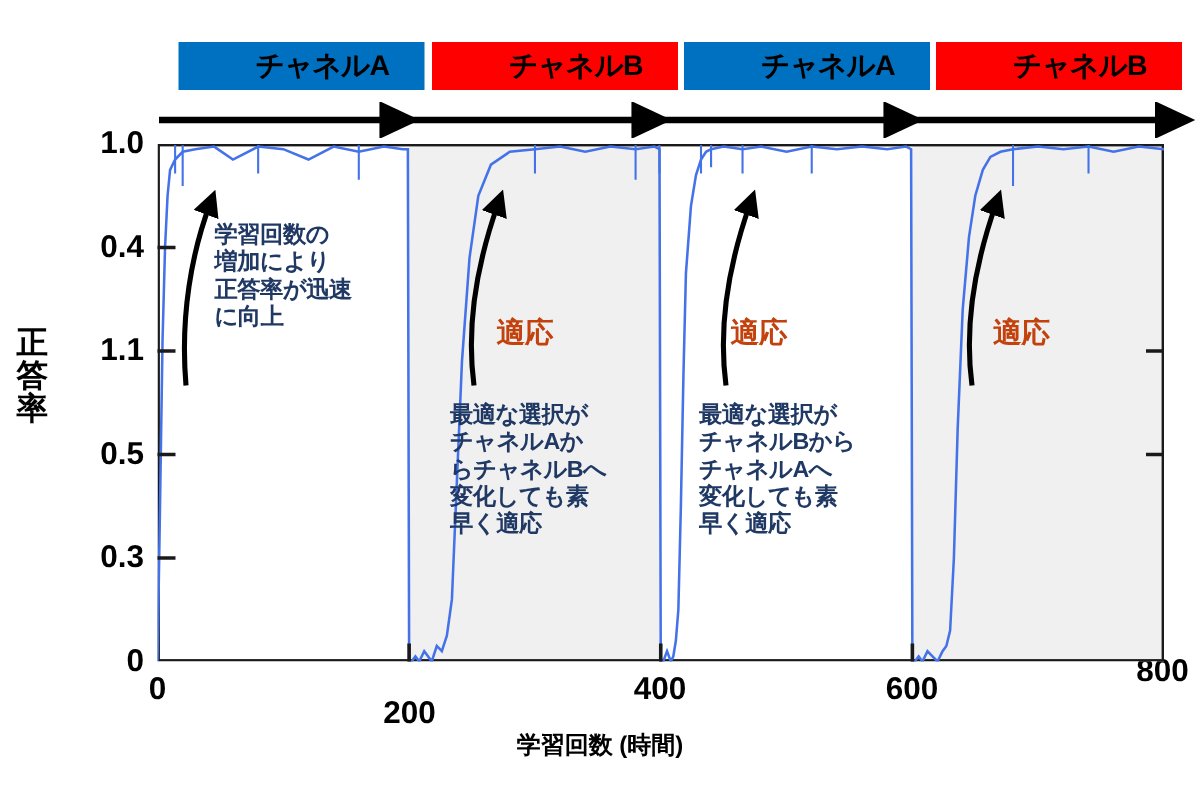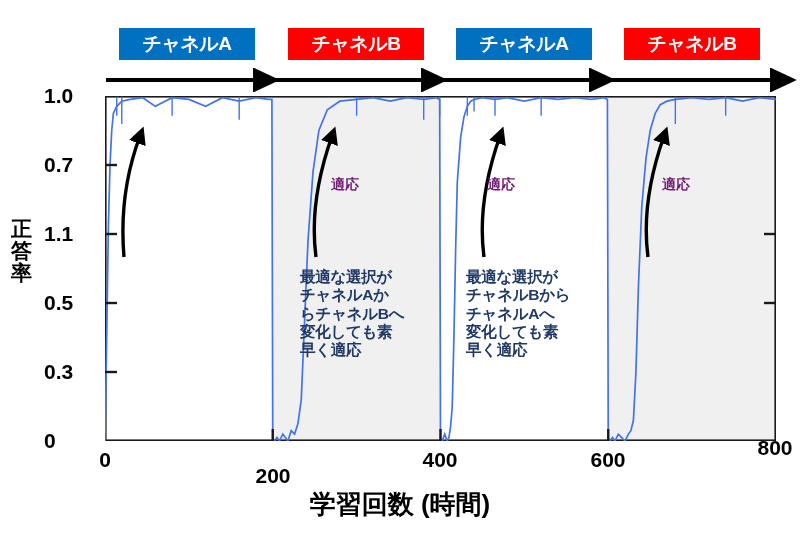--- a/index.html
+++ b/index.html
@@ -28,41 +28,42 @@
     top: 28px;
     height: 34px;
   }
   .phase-chip {
     position: absolute;
     top: 0;
     height: 32px;
     display: flex;
     align-items: center;
     justify-content: center;
-    color: #ffffff;
+    color: #000000;
     font-weight: bold;
     font-size: 19px;
     letter-spacing: -0.5px;
     white-space: nowrap;
+    padding-left: 28px;
   }
   .phase-arrow-row {
     position: absolute;
     top: 0;
     height: 22px;
   }
 
   
   .ytick, .xtick {
     position: absolute;
     font-size: 21px;
     font-weight: bold;
     color: #000000;
     white-space: nowrap;
   }
-  .ytick { }
+  .ytick { text-align: right; }
   .xtick { text-align: center; }
 
   #ylabel {
     position: absolute;
     left: 2px;
     top: 0;
     width: 40px;
     font-size: 21px;
     font-weight: bold;
     color: #000000;
@@ -73,42 +74,43 @@
   #ylabel span {
     display: block;
   }
 
   #xlabel {
     position: absolute;
     left: 0;
     width: 800px;
     top: 487px;
     text-align: center;
-    font-size: 26px;
+    font-size: 16px;
     font-weight: bold;
     color: #000000;
   }
 
   
   .annot {
     position: absolute;
     color: #1F3864;
     font-weight: bold;
     font-size: 15.5px;
     line-height: 1.18;
     white-space: pre-line;
     letter-spacing: -0.3px;
   }
   .annot-black {
     position: absolute;
-    color: #701a75;
-    font-weight: bold;
-    font-size: 14px;
+    color: #c2410c;
+    font-weight: bold;
+    font-size: 19px;
     white-space: nowrap;
     letter-spacing: 0px;
+    margin-top: 33px;
   }
 </style>
 </head>
 <body>
 
 <div id="figure">
 
   <div class="phase-band">
     <div class="phase-chip" style="left:119px; width:136px; background:#0070C0;">
       <span>チャネルA</span>
@@ -138,21 +140,21 @@
     </g>
   </svg>
 
   <div id="ylabel" style="top:218px;">
     <span>正</span>
     <span>答</span>
     <span>率</span>
   </div>
 
   <div class="ytick" style="left:44px; top:84px; width:52px;">1.0</div>
-  <div class="ytick" style="left:44px; top:153px; width:52px;">0.7</div>
+  <div class="ytick" style="left:44px; top:153px; width:52px;">0.4</div>
   <div class="ytick" style="left:44px; top:222px; width:52px;">1.1</div>
   <div class="ytick" style="left:44px; top:291px; width:52px;">0.5</div>
   <div class="ytick" style="left:44px; top:360px; width:52px;">0.3</div>
   <div class="ytick" style="left:44px; top:429px; width:52px;">0</div>
 
   <div class="xtick" style="left:80px; top:448px; width:50px;">0</div>
   <div class="xtick" style="left:248px; top:464px; width:50px;">200</div>
   <div class="xtick" style="left:415px; top:448px; width:50px;">400</div>
   <div class="xtick" style="left:583px; top:448px; width:50px;text-align:center;">600</div>
   <div class="xtick" style="left:750px; top:436px; width:50px;">800</div>
@@ -196,20 +198,24 @@
       </marker>
     </defs>
     <g stroke="#000000" stroke-width="3.4" fill="none" marker-end="url(#ahead2)">
       <path d="M124,257 C120,210 128,168 140,136"></path>
       <path d="M316,257 C310,212 320,170 332,136"></path>
       <path d="M484,257 C478,212 488,170 500,136"></path>
       <path d="M648,257 C642,212 652,170 664,136"></path>
     </g>
   </svg>
 
+  <div class="annot" style="left:143px; top:148px;">学習回数の
+増加により
+正答率が迅速
+に向上</div>
 
   <div class="annot-black" style="left:331px; top:176px;">適応</div>
   <div class="annot" style="left:300px; top:268px;">最適な選択が
 チャネルAか
 らチャネルBへ
 変化しても素
 早く適応</div>
 
   <div class="annot-black" style="left:487px; top:176px;">適応</div>
   <div class="annot" style="left:466px; top:268px;">最適な選択が

